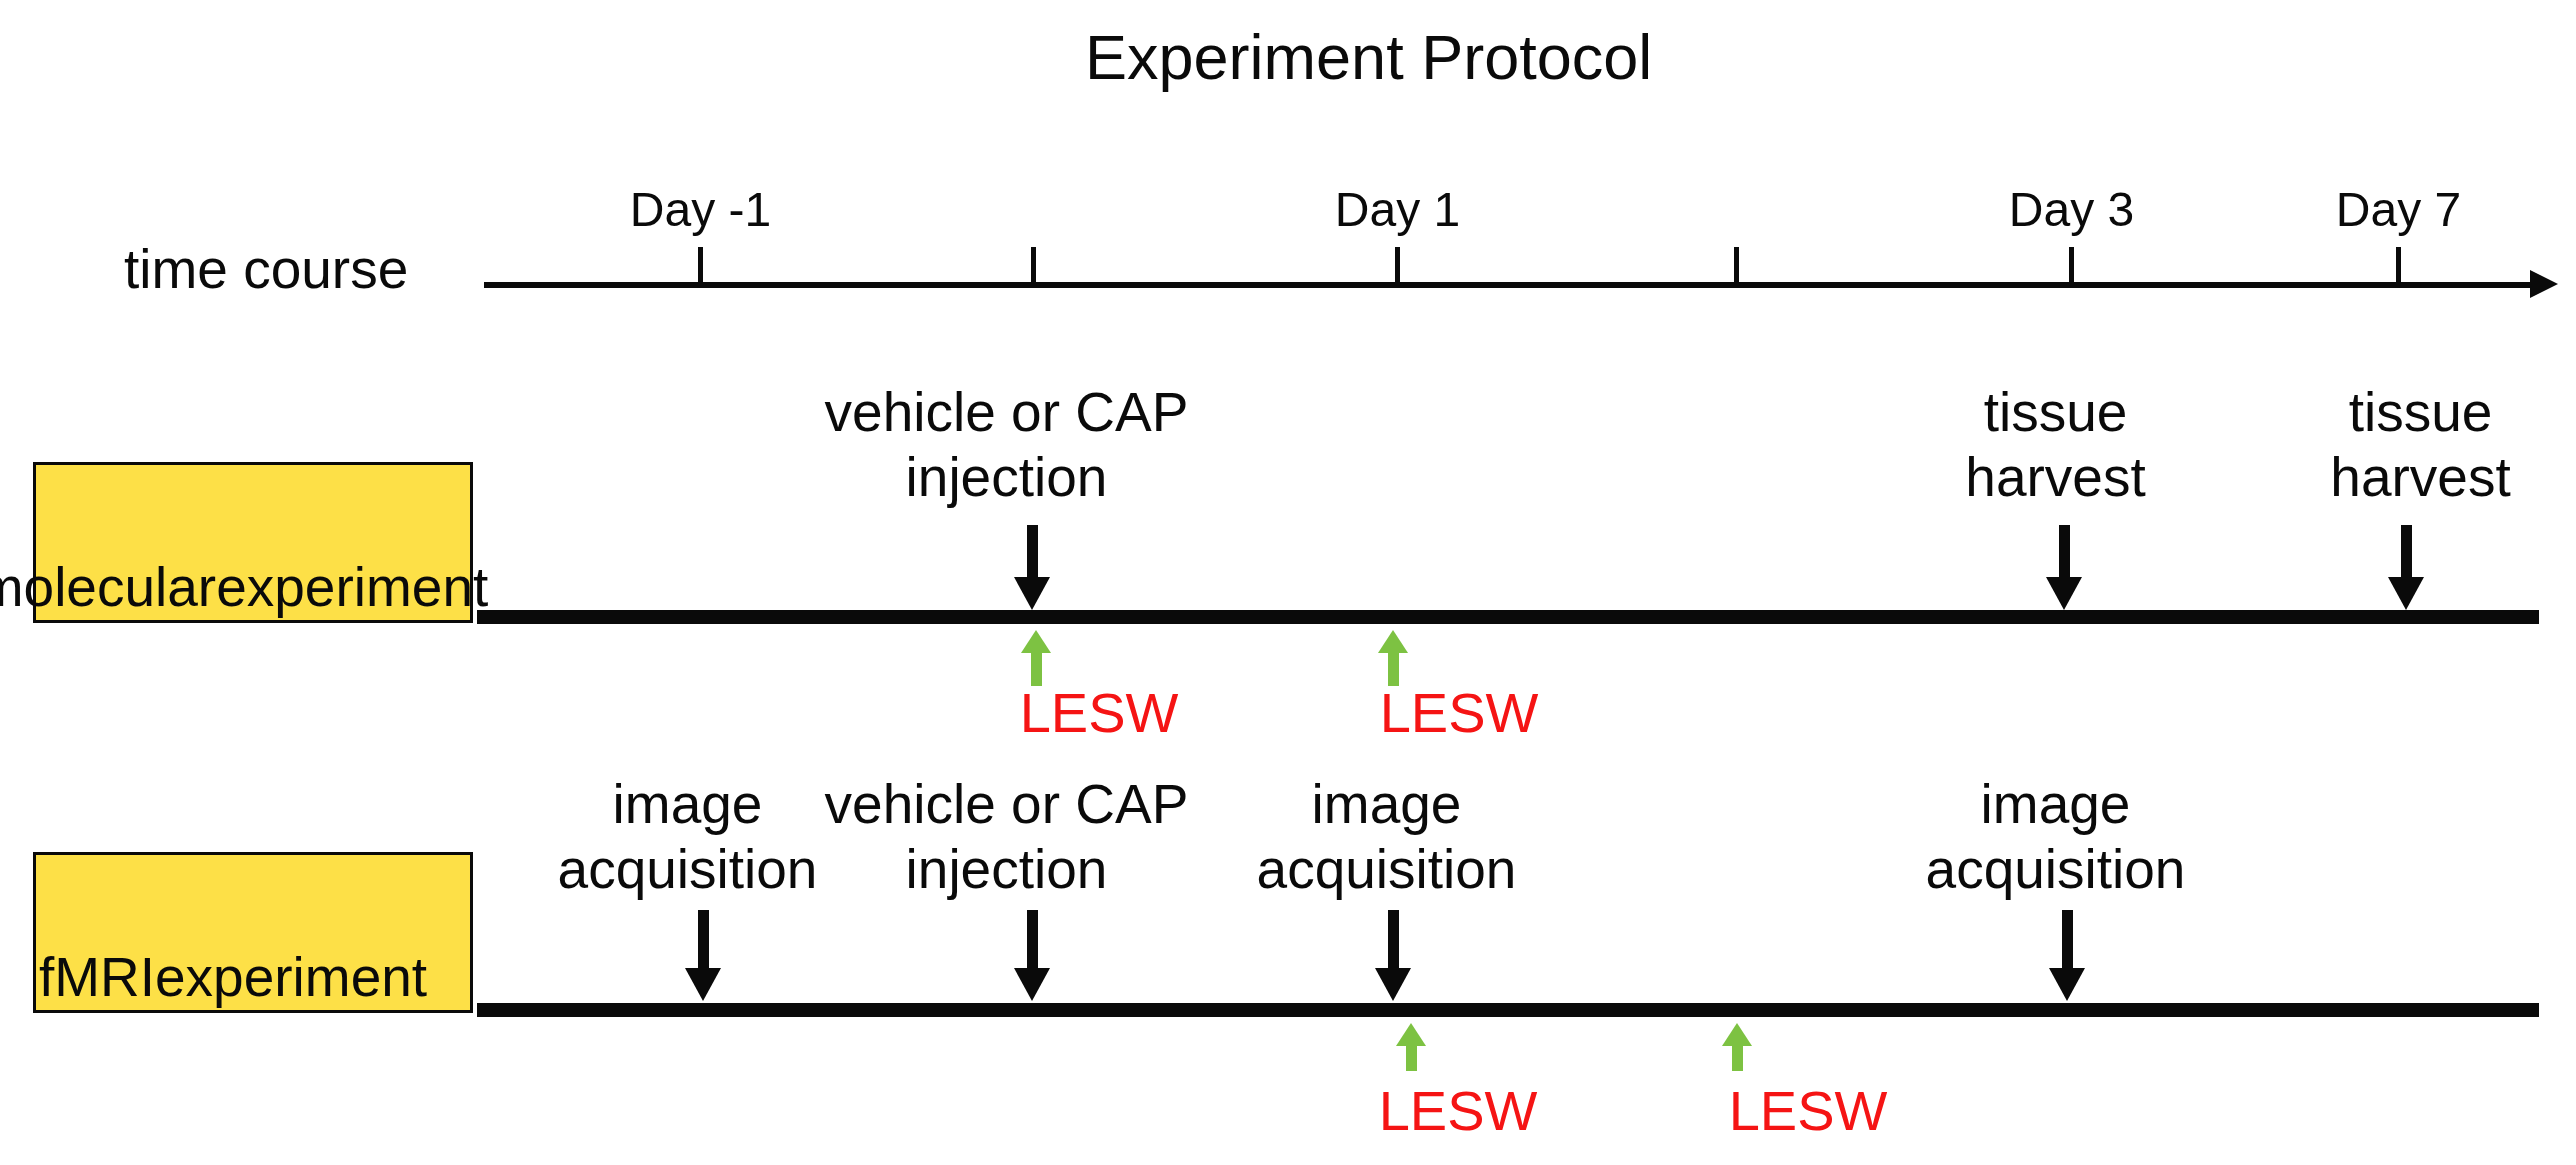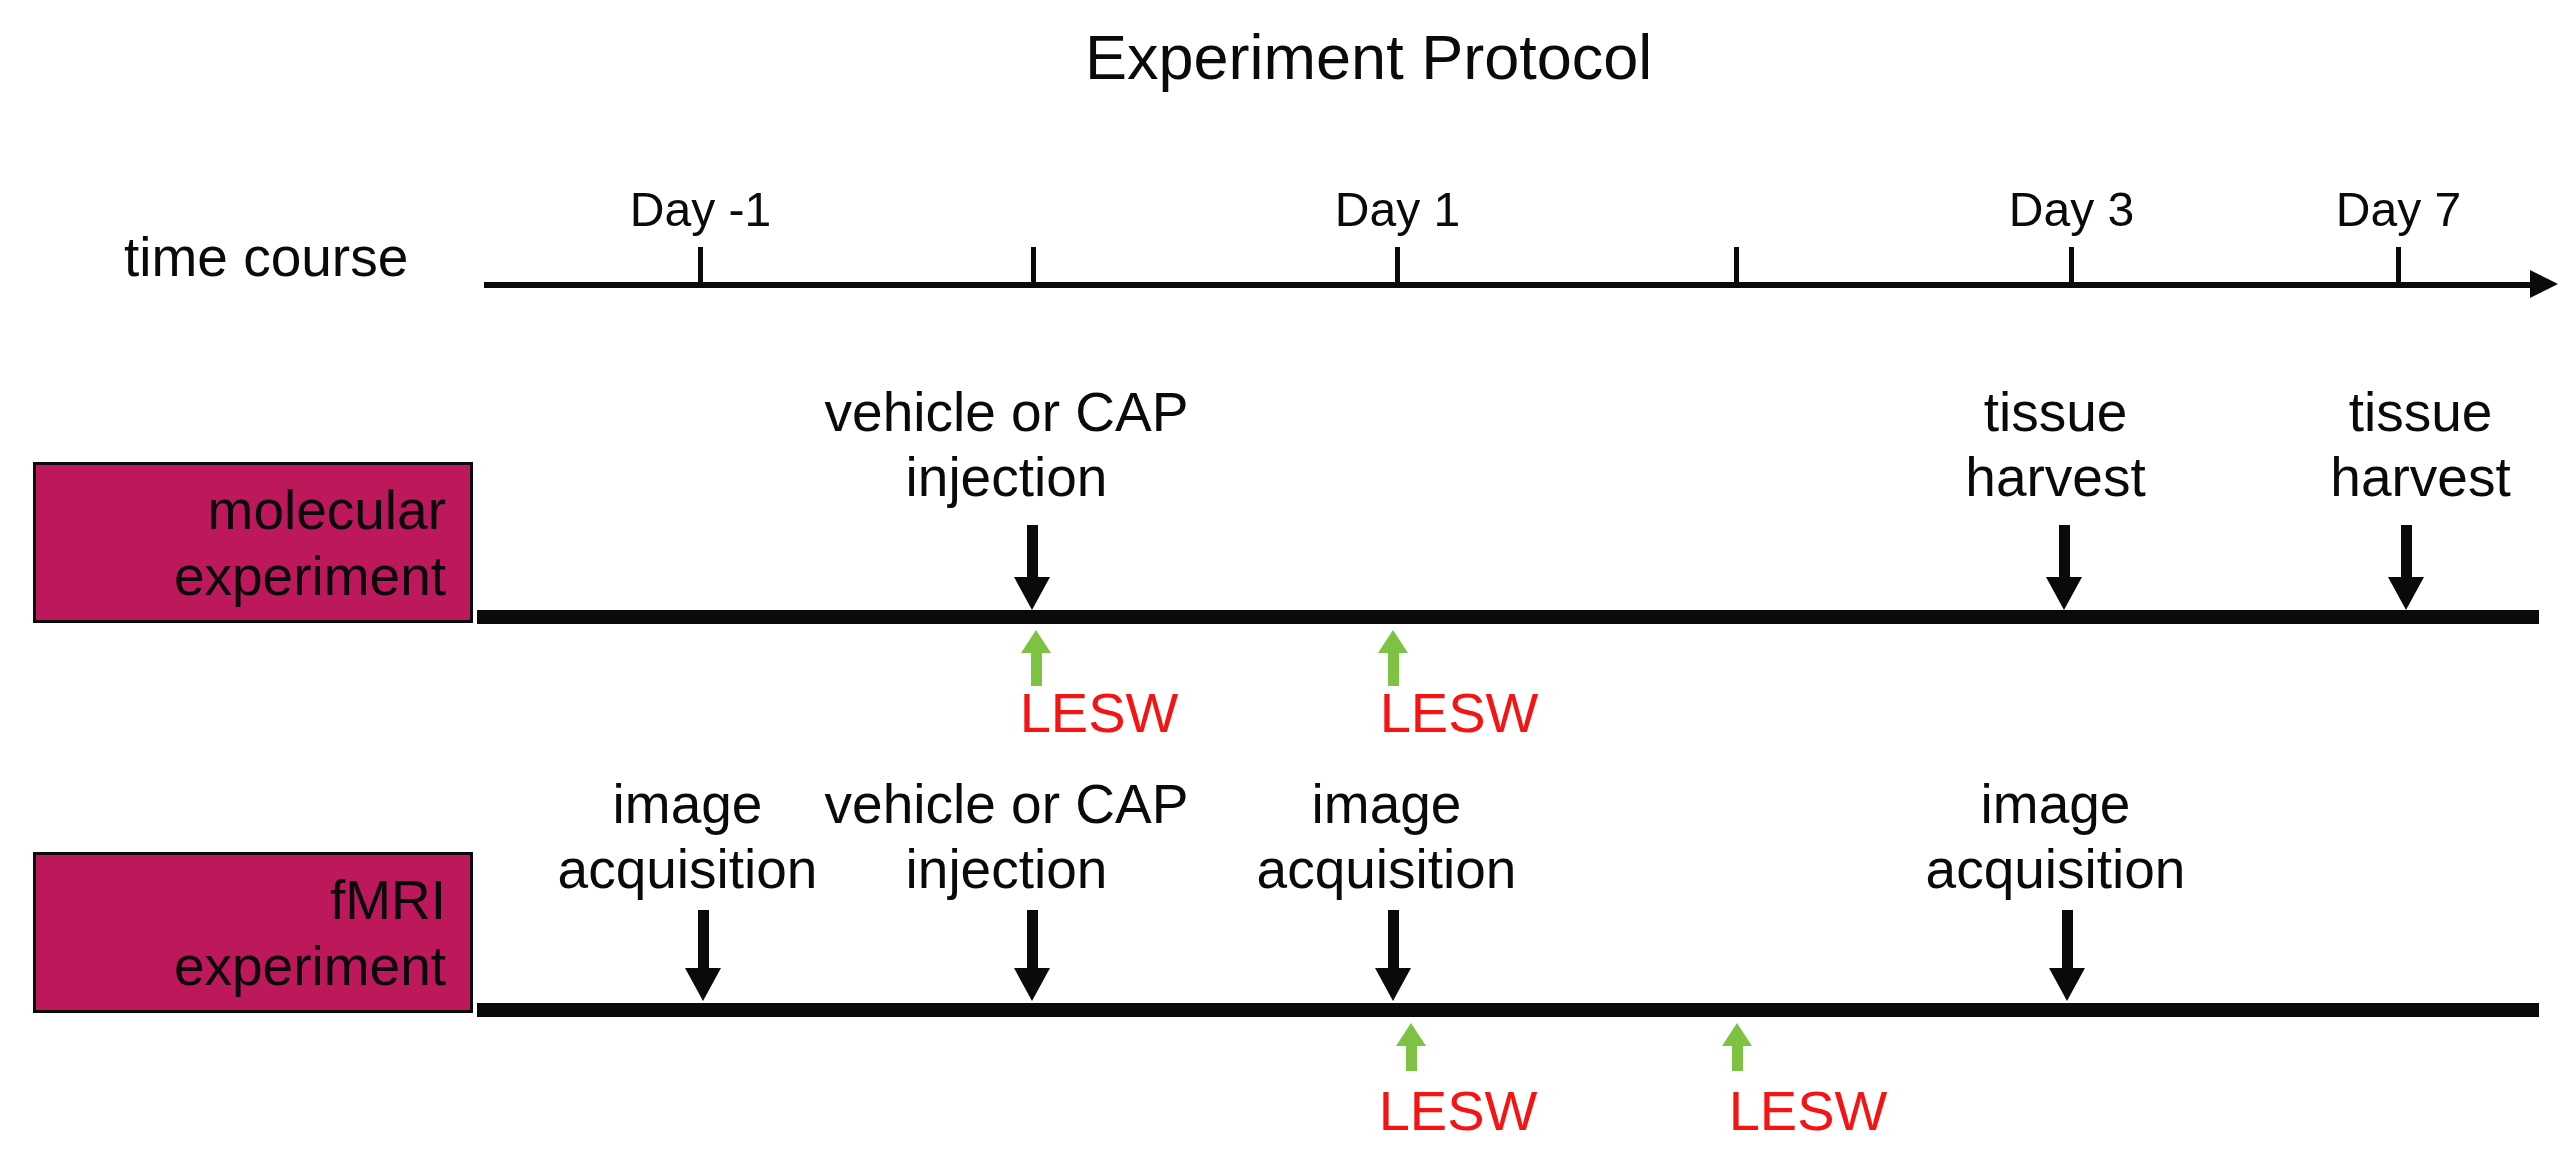--- a/index.html
+++ b/index.html
@@ -14,22 +14,22 @@
   }
   .abs{position:absolute;}
   .title{font-size:63px;line-height:70px;white-space:nowrap;}
   .axis-label{font-size:55px;line-height:58px;white-space:nowrap;}
   .day-label{font-size:48px;line-height:60px;width:249px;text-align:center;}
   .axis-line{background:var(--ink);height:5.8px;}
   .tick{background:var(--ink);width:5px;height:35px;}
   .axis-head{width:0;height:0;border-top:14px solid transparent;border-bottom:14px solid transparent;border-left:28px solid var(--ink);}
   .row-box{
     width:440px;height:161px;border:3.3px solid var(--ink);box-sizing:border-box;
-    background:#be185d;display:flex;flex-direction:column;justify-content:center;
-    align-items:flex-end;padding-right:24px;
+    background:#fde047;display:flex;justify-content:center;
+    align-items:flex-end;padding-right:40px;
   }
   .row-box .line{font-size:55px;line-height:66px;white-space:nowrap;}
   .row-line{background:var(--ink);height:14px;}
   .annot{width:497px;text-align:center;font-size:55px;line-height:65px;}
   .annot div{white-space:nowrap;}
   .arrow-down{width:36px;height:91px;}
   .arrow-down .stem{position:absolute;left:50%;margin-left:-5px;top:0;width:10.8px;background:var(--ink);}
   .arrow-down .head{position:absolute;bottom:0;left:0;width:0;height:0;
     border-left:18px solid transparent;border-right:18px solid transparent;border-top:33px solid var(--ink);}
   .arrow-down.h103{height:85px;} .arrow-down.h103 .stem{height:54px;}
@@ -42,21 +42,21 @@
   .arrow-up.h58{height:48px;} .arrow-up.h58 .stem{height:26.5px;}
   .lesw{width:166px;text-align:center;font-size:56px;line-height:60px;color:var(--red,#f51414);white-space:nowrap;}
 </style>
 </head>
 <body>
 
 <div id="stage" style="--ink: #0a0a0a; --green: #7dc242; --red: #f51414;">
 
   <div class="abs title" style="left:1085px;top:21.6px;">Experiment Protocol</div>
 
-  <div class="abs axis-label" style="left:124px;top:228px;">time course</div>
+  <div class="abs axis-label" style="left:124px;top:240px;">time course</div>
 
   <div class="abs axis-line" style="left:484px;top:282px;width:2051px;"></div>
   <div class="abs axis-head" style="left:2530px;top:270px;"></div>
 
   <div class="abs tick" style="left:698px;top:247px;"></div>
   <div class="abs tick" style="left:1031px;top:247px;"></div>
   <div class="abs tick" style="left:1395px;top:247px;"></div>
   <div class="abs tick" style="left:1734px;top:247px;"></div>
   <div class="abs tick" style="left:2069px;top:247px;"></div>
   <div class="abs tick" style="left:2396px;top:247px;"></div>

